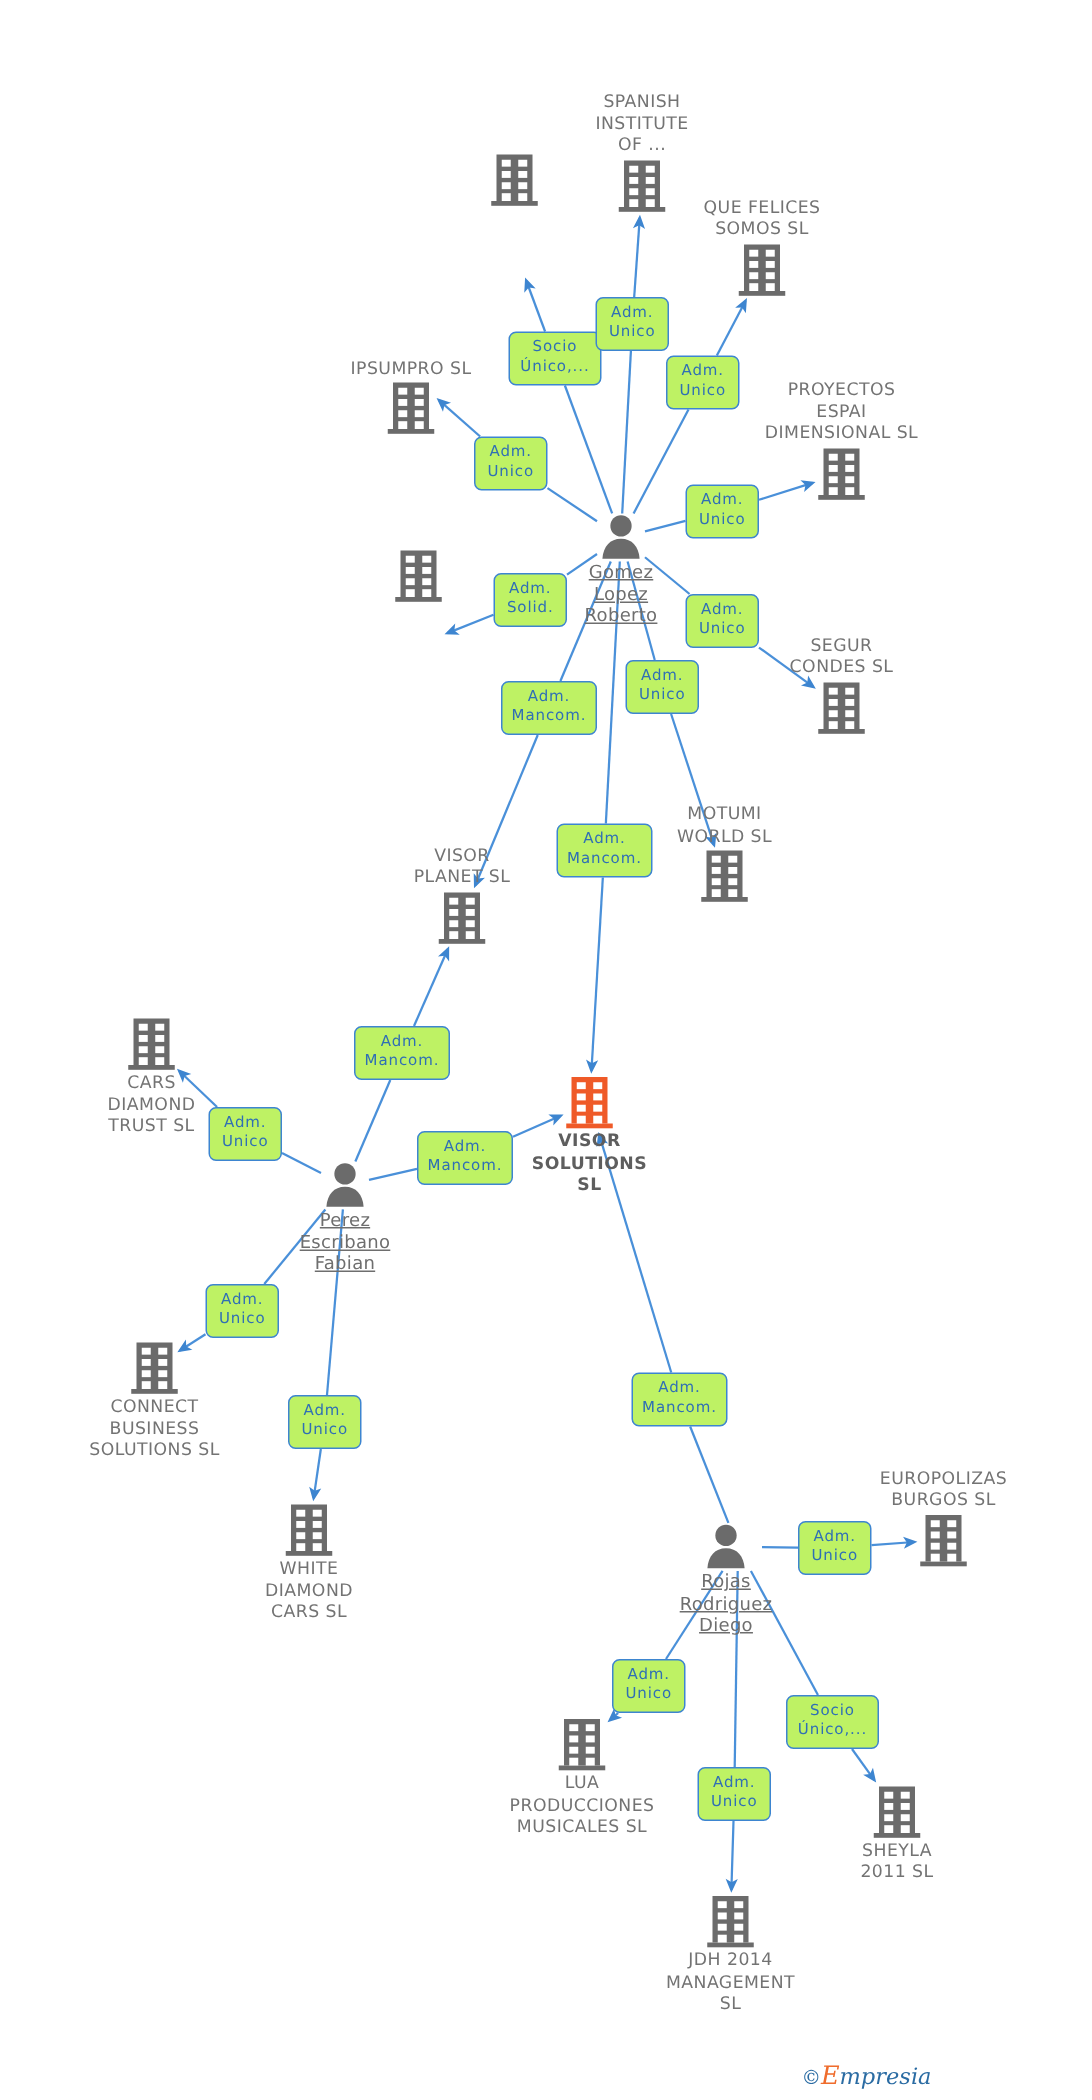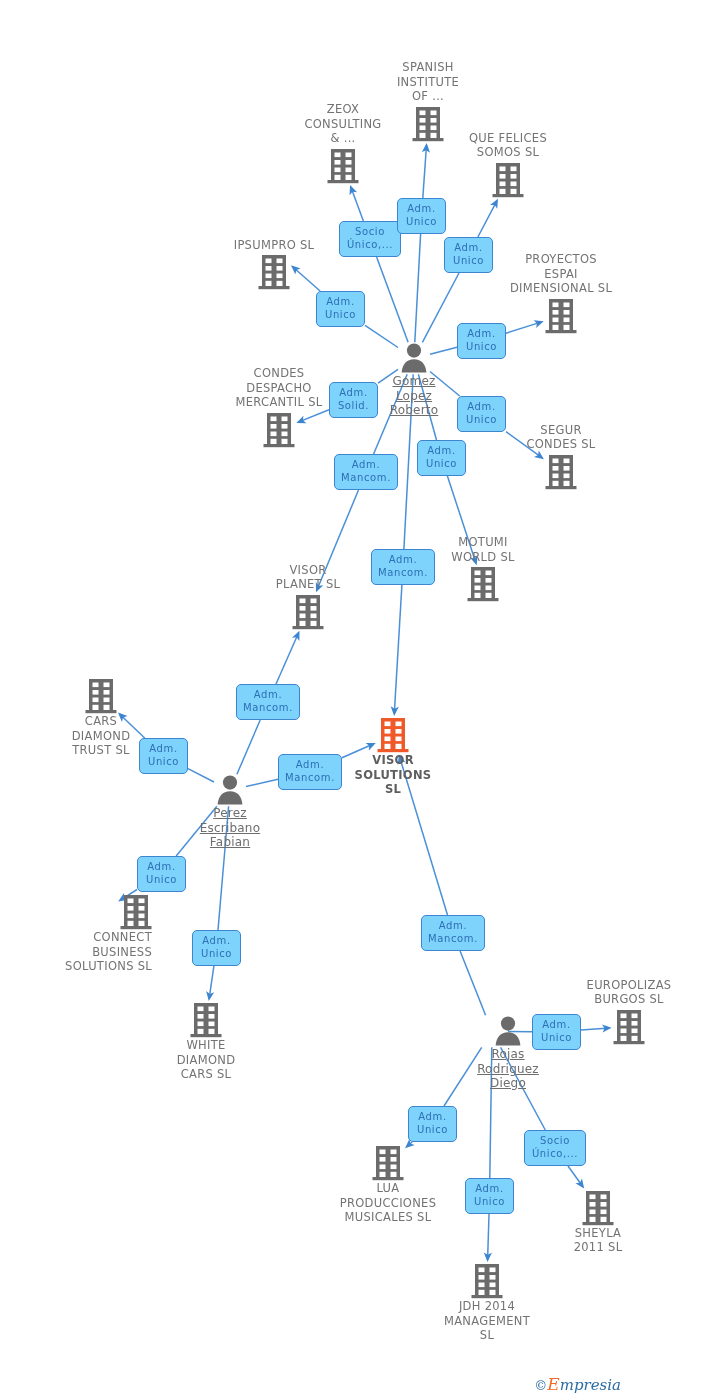--- a/index.html
+++ b/index.html
@@ -50,21 +50,21 @@
   .node.focus .label {
     color: #5e5e5e;
     font-weight: bold;
     font-size: 11.5px;
   }
   .node.label-above .label { margin-bottom: 2px; }
 
   .edge-label {
     position: absolute;
     box-sizing: border-box;
-    background: #7dd3fc;
+    background: #bef264;
     border: 1.4px solid #3d85d0;
     border-radius: 5px;
     color: #2f6fb5;
     font-size: 10px;
     line-height: 13px;
     text-align: center;
     padding: 3px 4px 3px 4px;
     letter-spacing: 0.6px;
     white-space: pre-line;
     box-shadow: 0 0 0 0 rgba(0,0,0,0);
@@ -149,23 +149,20 @@
             <rect x="18.5" y="4.5" width="6" height="4.6" fill="#ffffff"></rect>
             <rect x="7.5" y="12" width="6" height="4.6" fill="#ffffff"></rect>
             <rect x="18.5" y="12" width="6" height="4.6" fill="#ffffff"></rect>
             <rect x="7.5" y="19.5" width="6" height="4.6" fill="#ffffff"></rect>
             <rect x="18.5" y="19.5" width="6" height="4.6" fill="#ffffff"></rect>
             <rect x="7.5" y="26.8" width="6" height="5.2" fill="#ffffff"></rect>
             <rect x="18.5" y="26.8" width="6" height="5.2" fill="#ffffff"></rect>
           </svg></span>
       </div>
       <div class="node company label-above" style="left: 343px; top: 102.25px;">
-        <span class="label">ZEOX
-CONSULTING
-&amp; ...</span>
         <span class="glyph"><svg width="32" height="36" viewBox="0 0 32 36" xmlns="http://www.w3.org/2000/svg">
             <rect x="4" y="1" width="24" height="31" fill="#6b6b6b"></rect>
             <rect x="0.5" y="32" width="31" height="3.2" fill="#6b6b6b"></rect>
             <rect x="7.5" y="4.5" width="6" height="4.6" fill="#ffffff"></rect>
             <rect x="18.5" y="4.5" width="6" height="4.6" fill="#ffffff"></rect>
             <rect x="7.5" y="12" width="6" height="4.6" fill="#ffffff"></rect>
             <rect x="18.5" y="12" width="6" height="4.6" fill="#ffffff"></rect>
             <rect x="7.5" y="19.5" width="6" height="4.6" fill="#ffffff"></rect>
             <rect x="18.5" y="19.5" width="6" height="4.6" fill="#ffffff"></rect>
             <rect x="7.5" y="26.8" width="6" height="5.2" fill="#ffffff"></rect>
@@ -214,23 +211,20 @@
             <rect x="18.5" y="4.5" width="6" height="4.6" fill="#ffffff"></rect>
             <rect x="7.5" y="12" width="6" height="4.6" fill="#ffffff"></rect>
             <rect x="18.5" y="12" width="6" height="4.6" fill="#ffffff"></rect>
             <rect x="7.5" y="19.5" width="6" height="4.6" fill="#ffffff"></rect>
             <rect x="18.5" y="19.5" width="6" height="4.6" fill="#ffffff"></rect>
             <rect x="7.5" y="26.8" width="6" height="5.2" fill="#ffffff"></rect>
             <rect x="18.5" y="26.8" width="6" height="5.2" fill="#ffffff"></rect>
           </svg></span>
       </div>
       <div class="node company label-above" style="left: 279px; top: 366.25px;">
-        <span class="label">CONDES
-DESPACHO
-MERCANTIL SL</span>
         <span class="glyph"><svg width="32" height="36" viewBox="0 0 32 36" xmlns="http://www.w3.org/2000/svg">
             <rect x="4" y="1" width="24" height="31" fill="#6b6b6b"></rect>
             <rect x="0.5" y="32" width="31" height="3.2" fill="#6b6b6b"></rect>
             <rect x="7.5" y="4.5" width="6" height="4.6" fill="#ffffff"></rect>
             <rect x="18.5" y="4.5" width="6" height="4.6" fill="#ffffff"></rect>
             <rect x="7.5" y="12" width="6" height="4.6" fill="#ffffff"></rect>
             <rect x="18.5" y="12" width="6" height="4.6" fill="#ffffff"></rect>
             <rect x="7.5" y="19.5" width="6" height="4.6" fill="#ffffff"></rect>
             <rect x="18.5" y="19.5" width="6" height="4.6" fill="#ffffff"></rect>
             <rect x="7.5" y="26.8" width="6" height="5.2" fill="#ffffff"></rect>
@@ -330,21 +324,21 @@
       </div>
       <div class="node person" style="left: 230px; top: 774.25px;">
         <span class="glyph"><svg width="32" height="32" viewBox="0 0 32 32" xmlns="http://www.w3.org/2000/svg">
             <circle cx="16" cy="8.6" r="7.1" fill="#6b6b6b"></circle>
             <path d="M16 17.2 C8.6 17.2 4.2 22.4 3.6 30.5 L28.4 30.5 C27.8 22.4 23.4 17.2 16 17.2 Z" fill="#6b6b6b"></path>
           </svg></span>
         <span class="label">Perez
 Escribano
 Fabian</span>
       </div>
-      <div class="node company" style="left: 87px; top: 894.25px; text-align: right;">
+      <div class="node company" style="left: 103px; top: 894.25px;">
         <span class="glyph"><svg width="32" height="36" viewBox="0 0 32 36" xmlns="http://www.w3.org/2000/svg">
             <rect x="4" y="1" width="24" height="31" fill="#6b6b6b"></rect>
             <rect x="0.5" y="32" width="31" height="3.2" fill="#6b6b6b"></rect>
             <rect x="7.5" y="4.5" width="6" height="4.6" fill="#ffffff"></rect>
             <rect x="18.5" y="4.5" width="6" height="4.6" fill="#ffffff"></rect>
             <rect x="7.5" y="12" width="6" height="4.6" fill="#ffffff"></rect>
             <rect x="18.5" y="12" width="6" height="4.6" fill="#ffffff"></rect>
             <rect x="7.5" y="19.5" width="6" height="4.6" fill="#ffffff"></rect>
             <rect x="18.5" y="19.5" width="6" height="4.6" fill="#ffffff"></rect>
             <rect x="7.5" y="26.8" width="6" height="5.2" fill="#ffffff"></rect>
@@ -380,21 +374,21 @@
             <rect x="7.5" y="4.5" width="6" height="4.6" fill="#ffffff"></rect>
             <rect x="18.5" y="4.5" width="6" height="4.6" fill="#ffffff"></rect>
             <rect x="7.5" y="12" width="6" height="4.6" fill="#ffffff"></rect>
             <rect x="18.5" y="12" width="6" height="4.6" fill="#ffffff"></rect>
             <rect x="7.5" y="19.5" width="6" height="4.6" fill="#ffffff"></rect>
             <rect x="18.5" y="19.5" width="6" height="4.6" fill="#ffffff"></rect>
             <rect x="7.5" y="26.8" width="6" height="5.2" fill="#ffffff"></rect>
             <rect x="18.5" y="26.8" width="6" height="5.2" fill="#ffffff"></rect>
           </svg></span>
       </div>
-      <div class="node person" style="left: 508px; top: 1015.25px;">
+      <div class="node person" style="left: 484px; top: 1015.25px;">
         <span class="glyph"><svg width="32" height="32" viewBox="0 0 32 32" xmlns="http://www.w3.org/2000/svg">
             <circle cx="16" cy="8.6" r="7.1" fill="#6b6b6b"></circle>
             <path d="M16 17.2 C8.6 17.2 4.2 22.4 3.6 30.5 L28.4 30.5 C27.8 22.4 23.4 17.2 16 17.2 Z" fill="#6b6b6b"></path>
           </svg></span>
         <span class="label">Rojas
 Rodriguez
 Diego</span>
       </div>
       <div class="node company" style="left: 388px; top: 1145.25px;">
         <span class="glyph"><svg width="32" height="36" viewBox="0 0 32 36" xmlns="http://www.w3.org/2000/svg">

